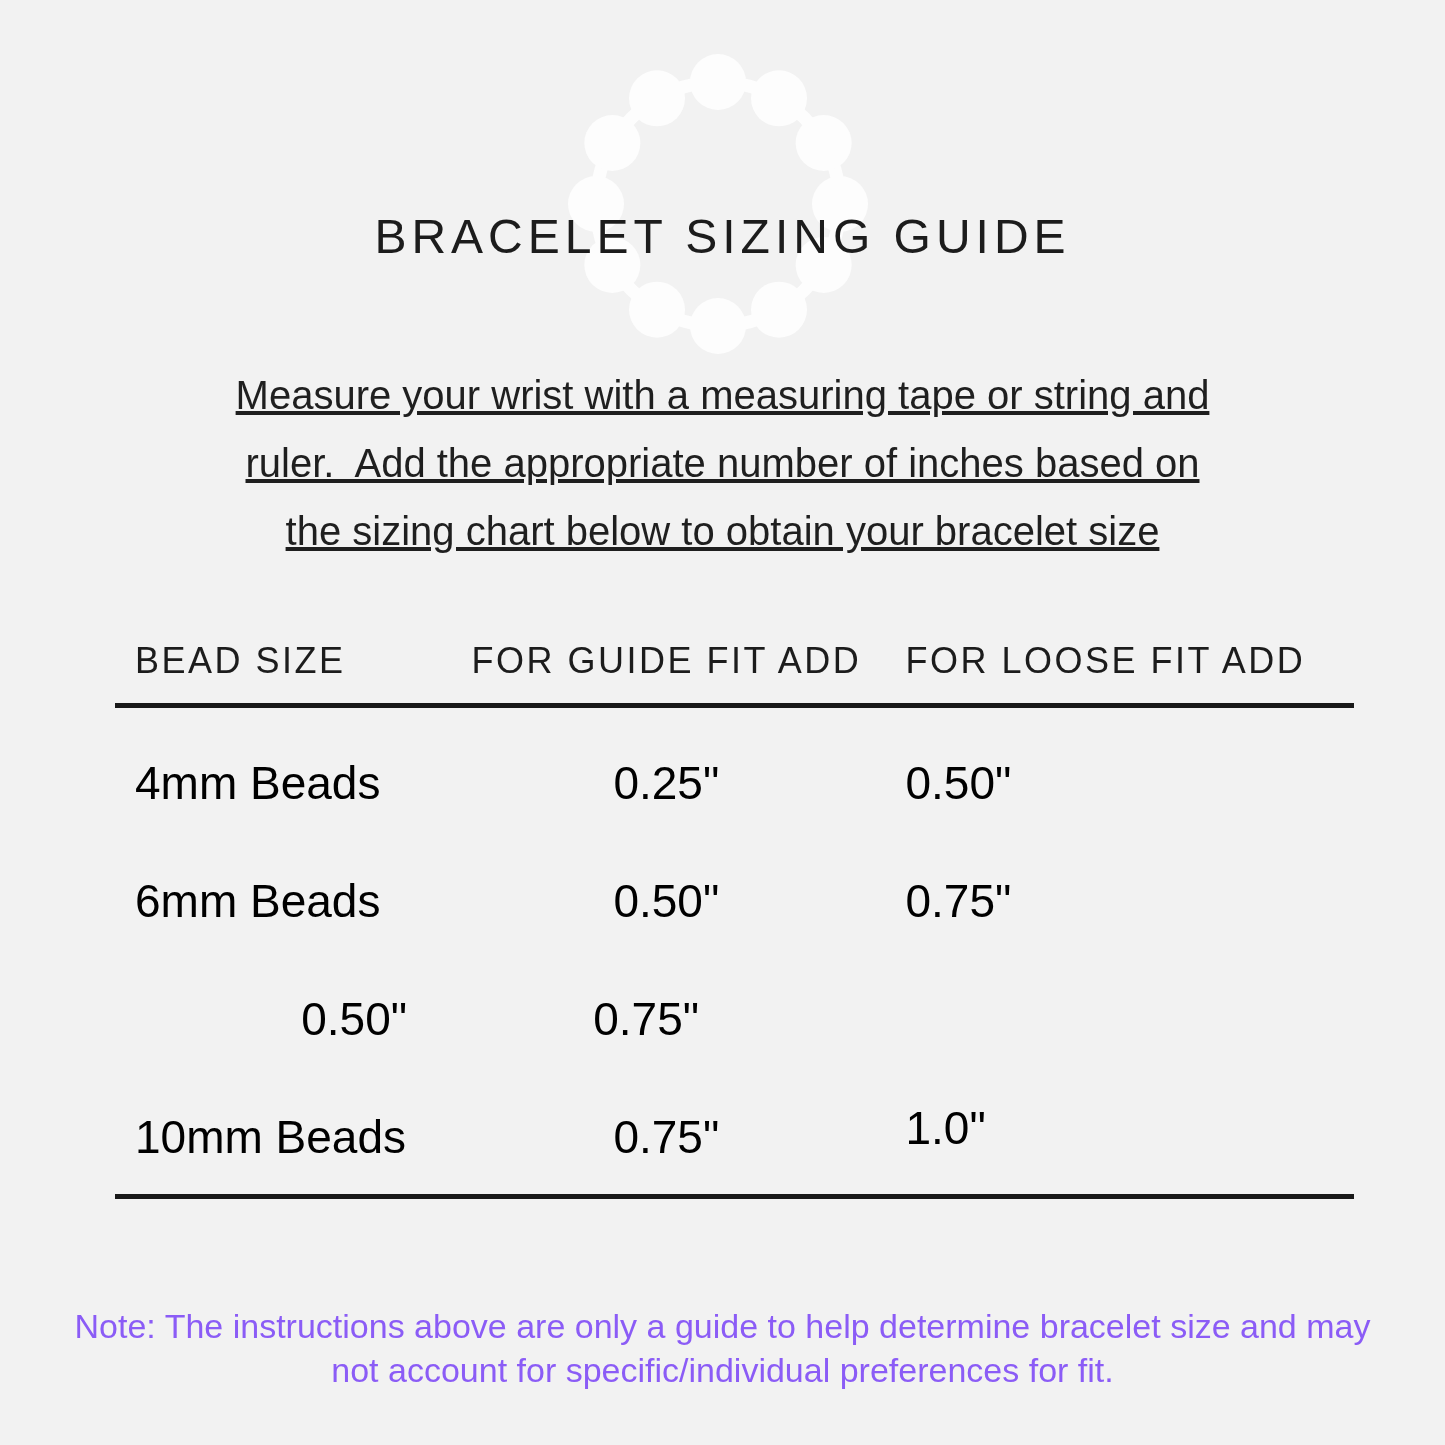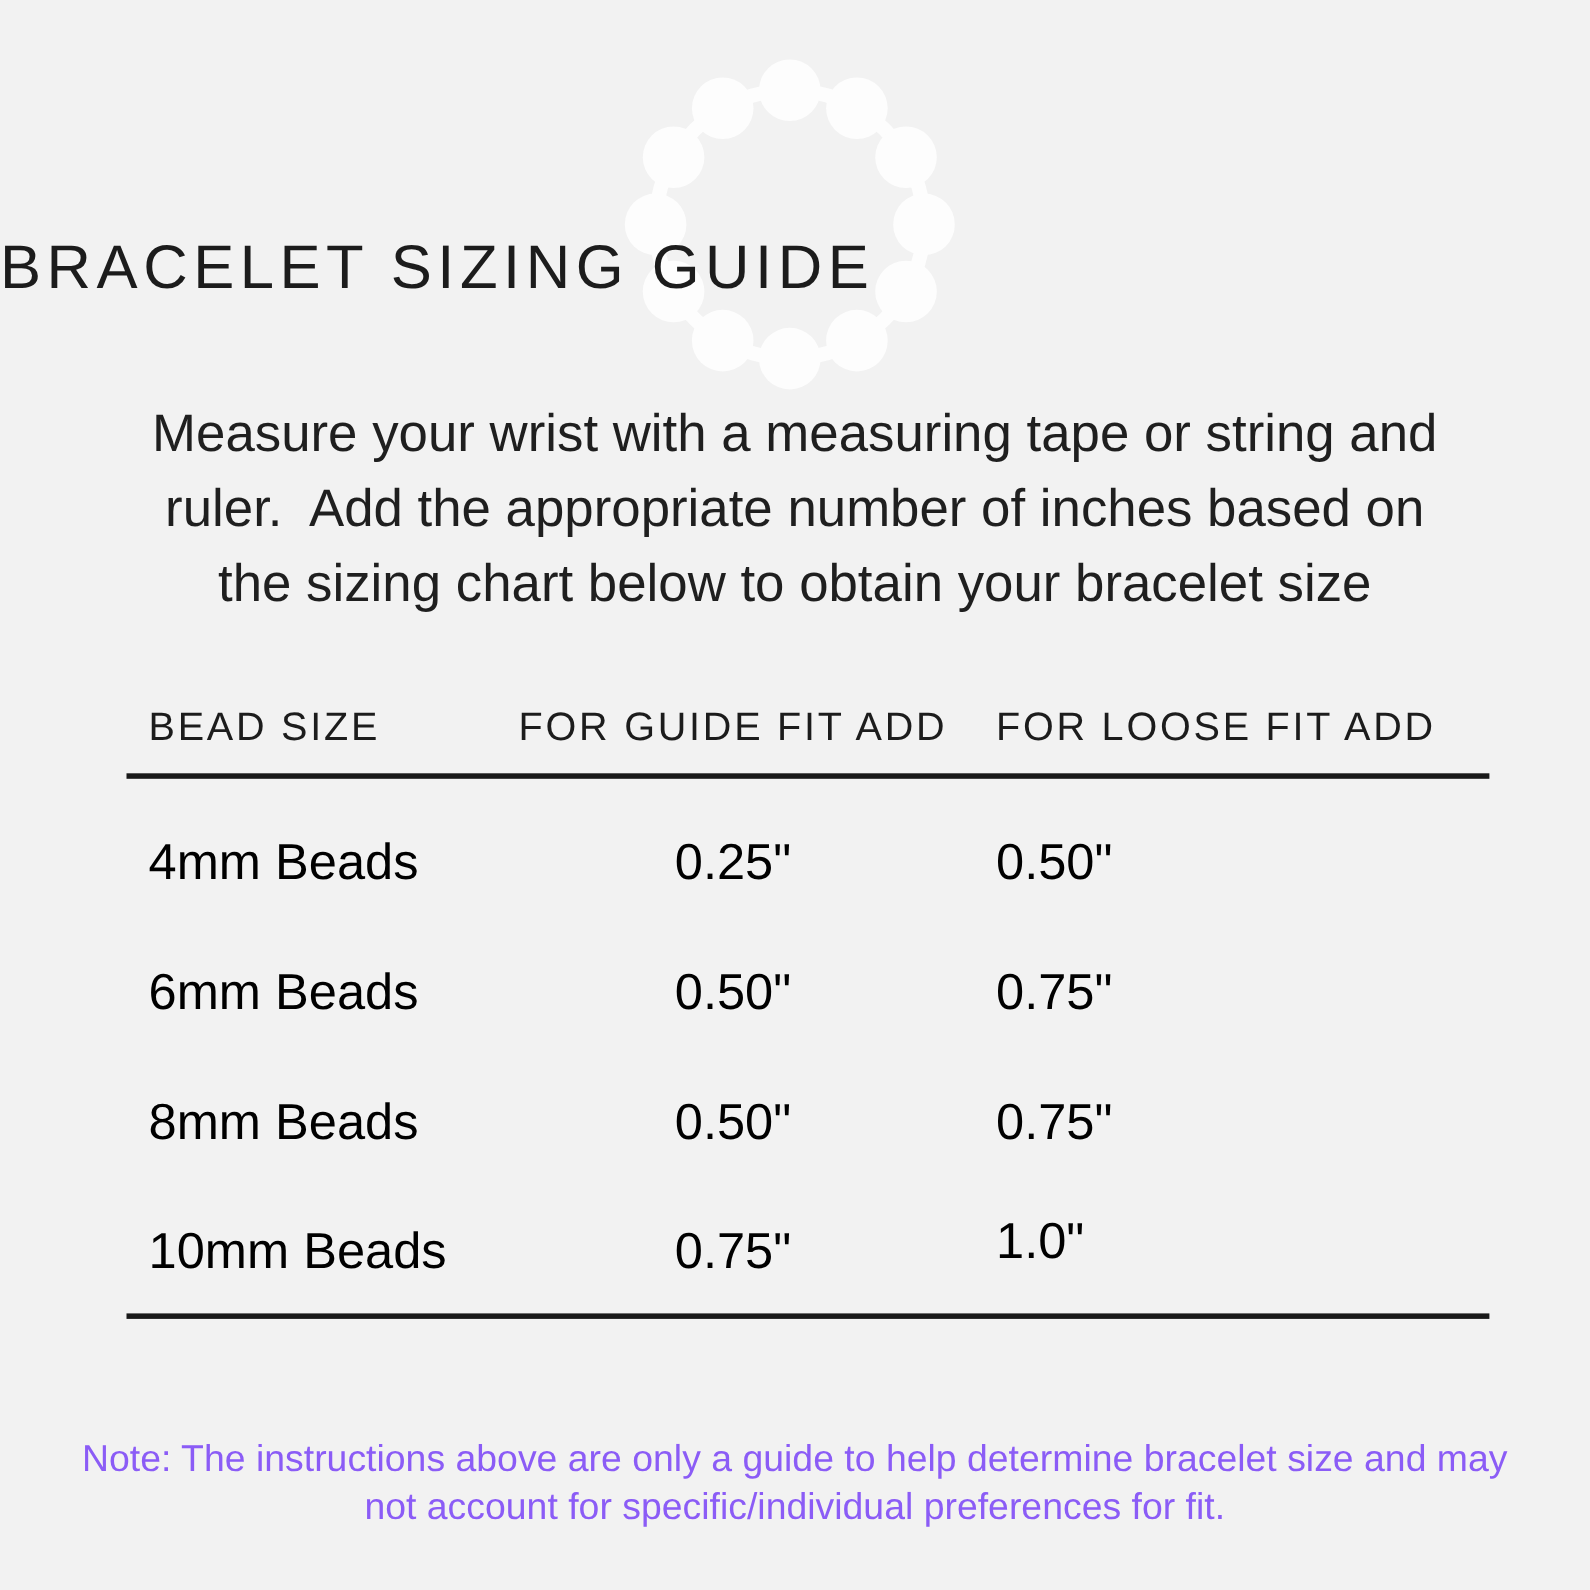--- a/index.html
+++ b/index.html
@@ -23,39 +23,41 @@
     width: 310px;
     height: 310px;
     z-index: 1;
   }
 
   .page-title {
     position: absolute;
     top: 168px;
     left: 0;
     width: 100%;
-    font-size: 56px;
+    text-align: center;
+    font-size: 48px;
     line-height: 74px;
     letter-spacing: 5px;
     font-weight: 400;
     color: #1c1c1c;
     white-space: nowrap;
     z-index: 2;
   }
 
   .intro {
     position: absolute;
     top: 361px;
     left: 0;
     width: 100%;
     text-align: center;
-    font-size: 48px;
+    font-size: 40px;
     line-height: 68px;
     color: #1f1f1f;
     z-index: 2;
+    text-decoration: underline;
   }
   .intro-line { white-space: pre; }
 
   .size-table {
     position: absolute;
     left: 115px;
     top: 0;
     width: 1239px;
     height: 1445px;
     z-index: 2;
@@ -157,21 +159,20 @@
       <div class="col1">4mm Beads</div>
       <div class="col2">0.25"</div>
       <div class="col3">0.50"</div>
     </div>
     <div class="trow">
       <div class="col1">6mm Beads</div>
       <div class="col2">0.50"</div>
       <div class="col3">0.75"</div>
     </div>
     <div class="trow">
-      <div class="col1">8mm Beads</div>
       <div class="col2">0.50"</div>
       <div class="col3">0.75"</div>
     </div>
     <div class="trow">
       <div class="col1">10mm Beads</div>
       <div class="col2">0.75"</div>
       <div class="col3 cell-raised">1.0"</div>
     </div>
   </div>
 

